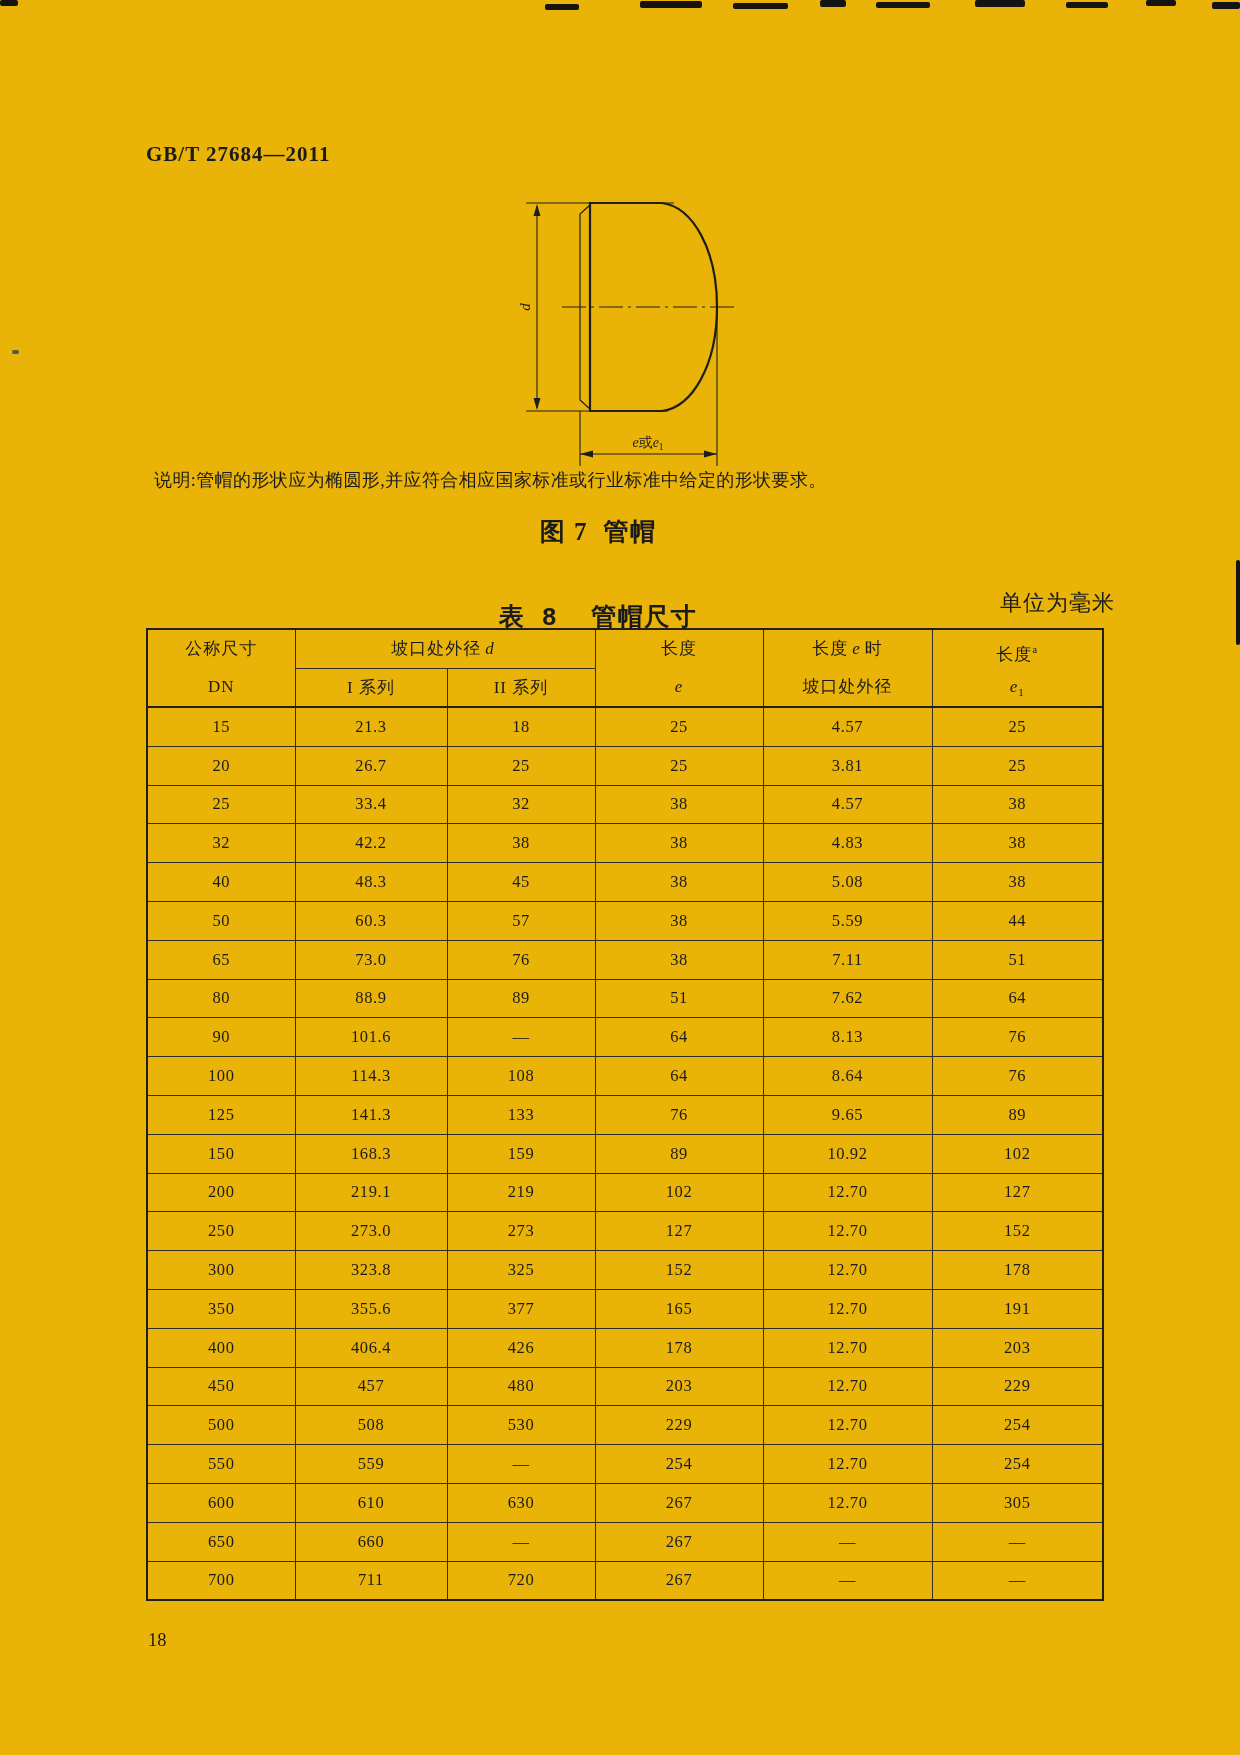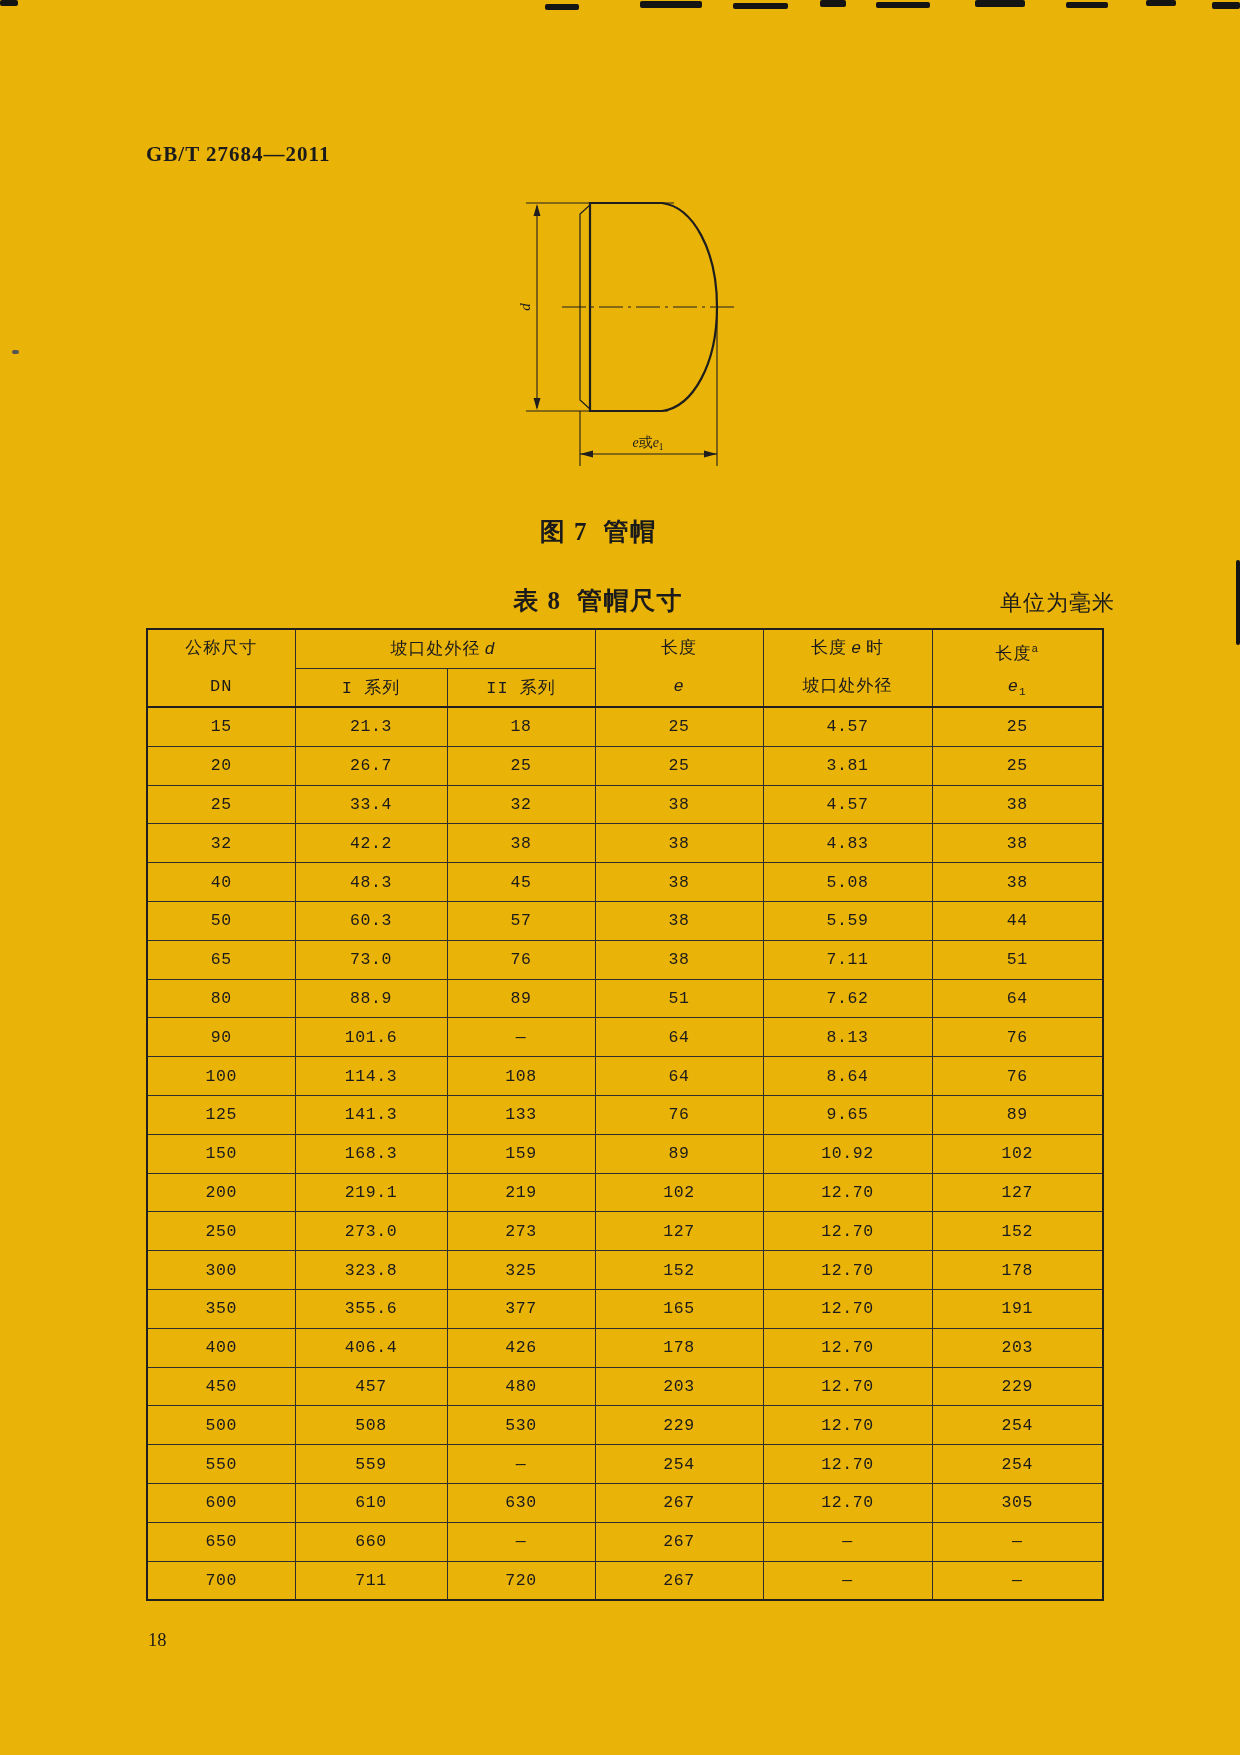--- a/index.html
+++ b/index.html
@@ -16,29 +16,28 @@
   .figure-wrap { position:absolute; left:500px; top:178px; width:260px; height:310px; }
   .fig-note {
     position:absolute; left:154px; top:468px; width:780px;
     font-size:18px; letter-spacing:0.4px;
   }
   .fig-caption, .table-caption {
     position:absolute; left:598px; transform:translateX(-50%);
     font-size:25px; font-weight:bold; letter-spacing:1.5px; white-space:pre;
   }
   .fig-caption { top:515px; }
-  .table-caption { top:584px; }
+  .table-caption { top:600px;font-family:Liberation Mono, monospace; }
   .unit-note {
     position:absolute; right:125px; top:588px; font-size:22px; letter-spacing:1px;
   }
   table.dims {
     position:absolute; left:146px; top:628px; width:956px;
     border-collapse:collapse; table-layout:fixed;
     border:2.2px solid #1f1f1f;
-    font-family:Liberation Mono, monospace;
   }
   table.dims th, table.dims td {
     border:1px solid #2e2e2e; text-align:center; vertical-align:middle;
     font-weight:normal; padding:0;
   }
   table.dims thead th { font-size:17px; letter-spacing:1px; height:37px; }
   table.dims thead tr:last-child th,
   table.dims thead th[rowspan] { border-bottom:2.2px solid #1f1f1f; }
   table.dims td { height:37.8px; font-size:16.5px; letter-spacing:0.6px; }
   .hl { height:38px; line-height:38px; }
@@ -96,20 +95,21 @@
         <polygon points="80,276 93,272.5 93,279.5"></polygon>
         <polygon points="217,276 204,272.5 204,279.5"></polygon>
       </g>
       <text x="26" y="133" transform="rotate(-90 26 129)" text-anchor="middle" font-size="15" font-style="italic">d</text>
       <text x="148" y="269" text-anchor="middle" font-size="14">
         <tspan font-style="italic">e</tspan><tspan>或</tspan><tspan font-style="italic">e</tspan><tspan font-size="9.5" dy="3">1</tspan>
       </text>
     </svg>
   </div>
 
+  <div class="fig-note">说明:管帽的形状应为椭圆形,并应符合相应国家标准或行业标准中给定的形状要求。</div>
   <div class="fig-caption">图 7  管帽</div>
 
   <div class="table-caption">表 8  管帽尺寸</div>
   <div class="unit-note">单位为毫米</div>
 
   <table class="dims">
     <colgroup>
       <col style="width:148px">
         <col style="width:152px">
         <col style="width:148px">

